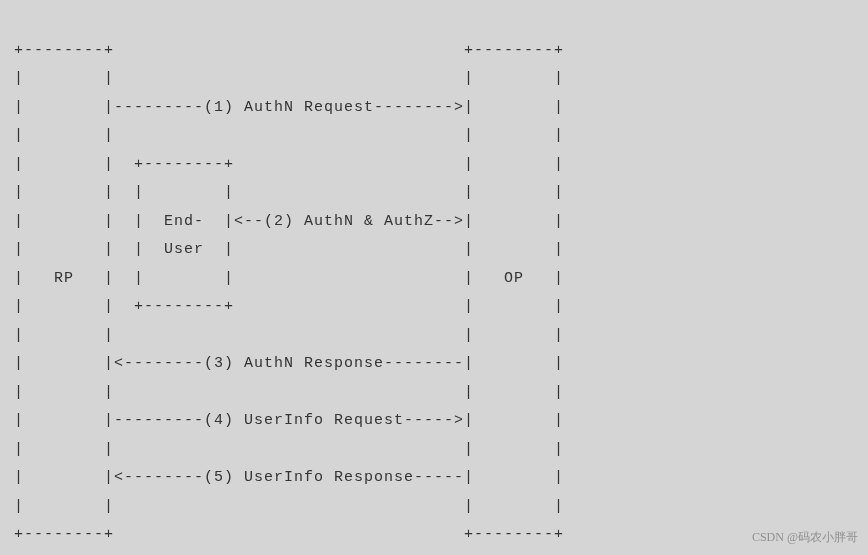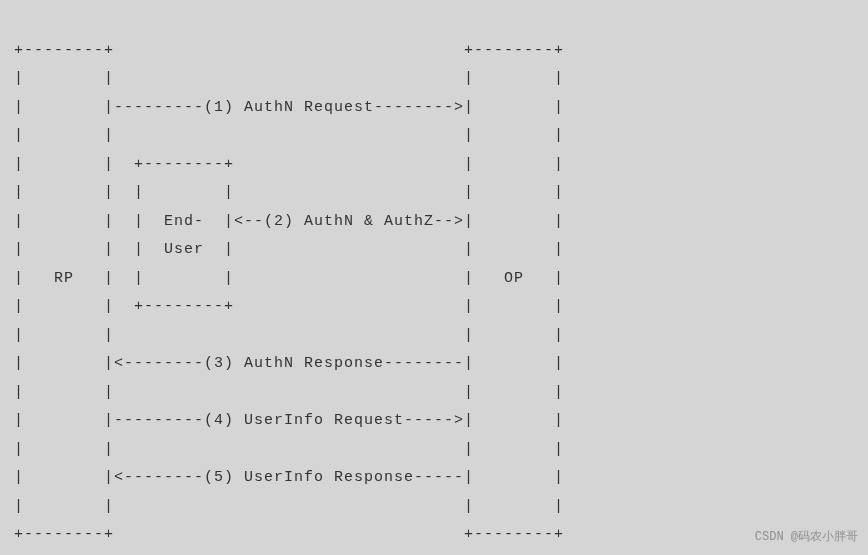--- a/index.html
+++ b/index.html
@@ -1,17 +1,17 @@
 <!DOCTYPE html>
 <html><head>
 <meta charset="utf-8">
 <style>
   html,body{margin:0;padding:0;background:#d5d5d5;color:#333;}
   body{font-family:"Courier New",Courier,monospace;font-size:15px;line-height:1.9;padding:8px 14px;white-space:pre;letter-spacing:1px;}
-  .watermark{position:fixed;right:10px;bottom:6px;font-family:Liberation Mono, monospace;font-size:12px;color:rgba(120,120,120,0.75);letter-spacing:0;}
+  .watermark{position:fixed;right:10px;bottom:6px;font-family:Liberation Serif, serif;font-size:12px;color:rgba(120,120,120,0.75);letter-spacing:0;}
 </style>
 </head>
 <body>
 <div id="diagram">+--------+                                   +--------+
 |        |                                   |        |
 |        |---------(1) AuthN Request--------&gt;|        |
 |        |                                   |        |
 |        |  +--------+                       |        |
 |        |  |        |                       |        |
 |        |  |  End-  |&lt;--(2) AuthN &amp; AuthZ--&gt;|        |

